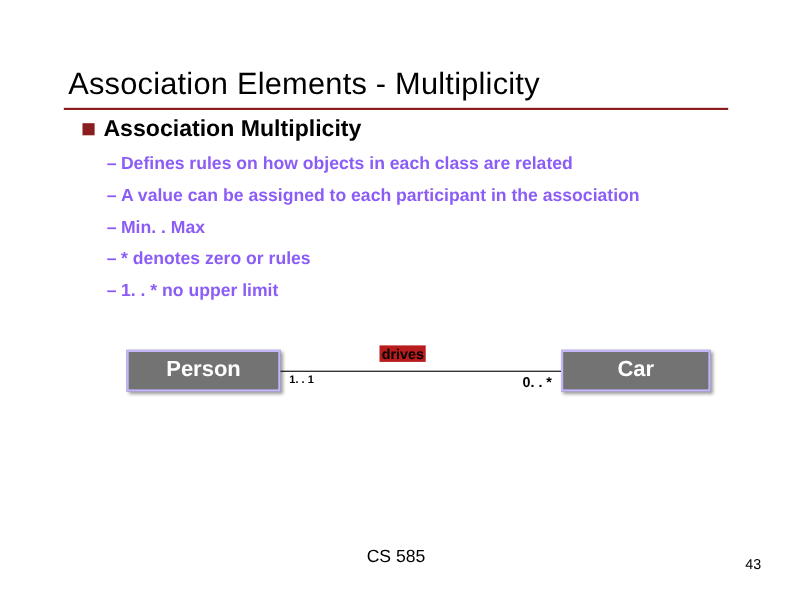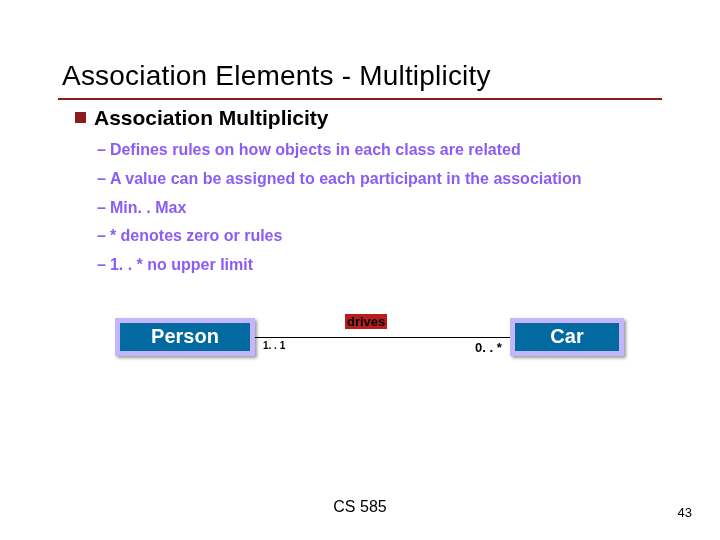--- a/index.html
+++ b/index.html
@@ -64,39 +64,39 @@
   }
   .diagram {
     position: relative;
     margin-top: 30px;
     height: 70px;
     width: 560px;
     margin-left: 40px;
   }
   .class-box {
     position: absolute;
-    background: #0369a1;
+    background: #737373;
     color: #fff;
-    border: 5px solid #c4b5fd;
+    border: 2px solid #c4b5fd;
     font-size: 20px;
     display: flex;
     align-items: center;
     justify-content: center;
     box-shadow: 2px 2px 3px rgba(0,0,0,0.4);
   }
   .person-box {
     left: 0;
     top: 12px;
     width: 140px;
     height: 38px;
   }
   .car-box {
     left: 395px;
     top: 12px;
-    width: 114px;
+    width: 136px;
     height: 38px;
   }
   .assoc-line {
     position: absolute;
     top: 31px;
     left: 140px;
     width: 255px;
     height: 0;
     border-top: 1.5px solid #000;
   }

